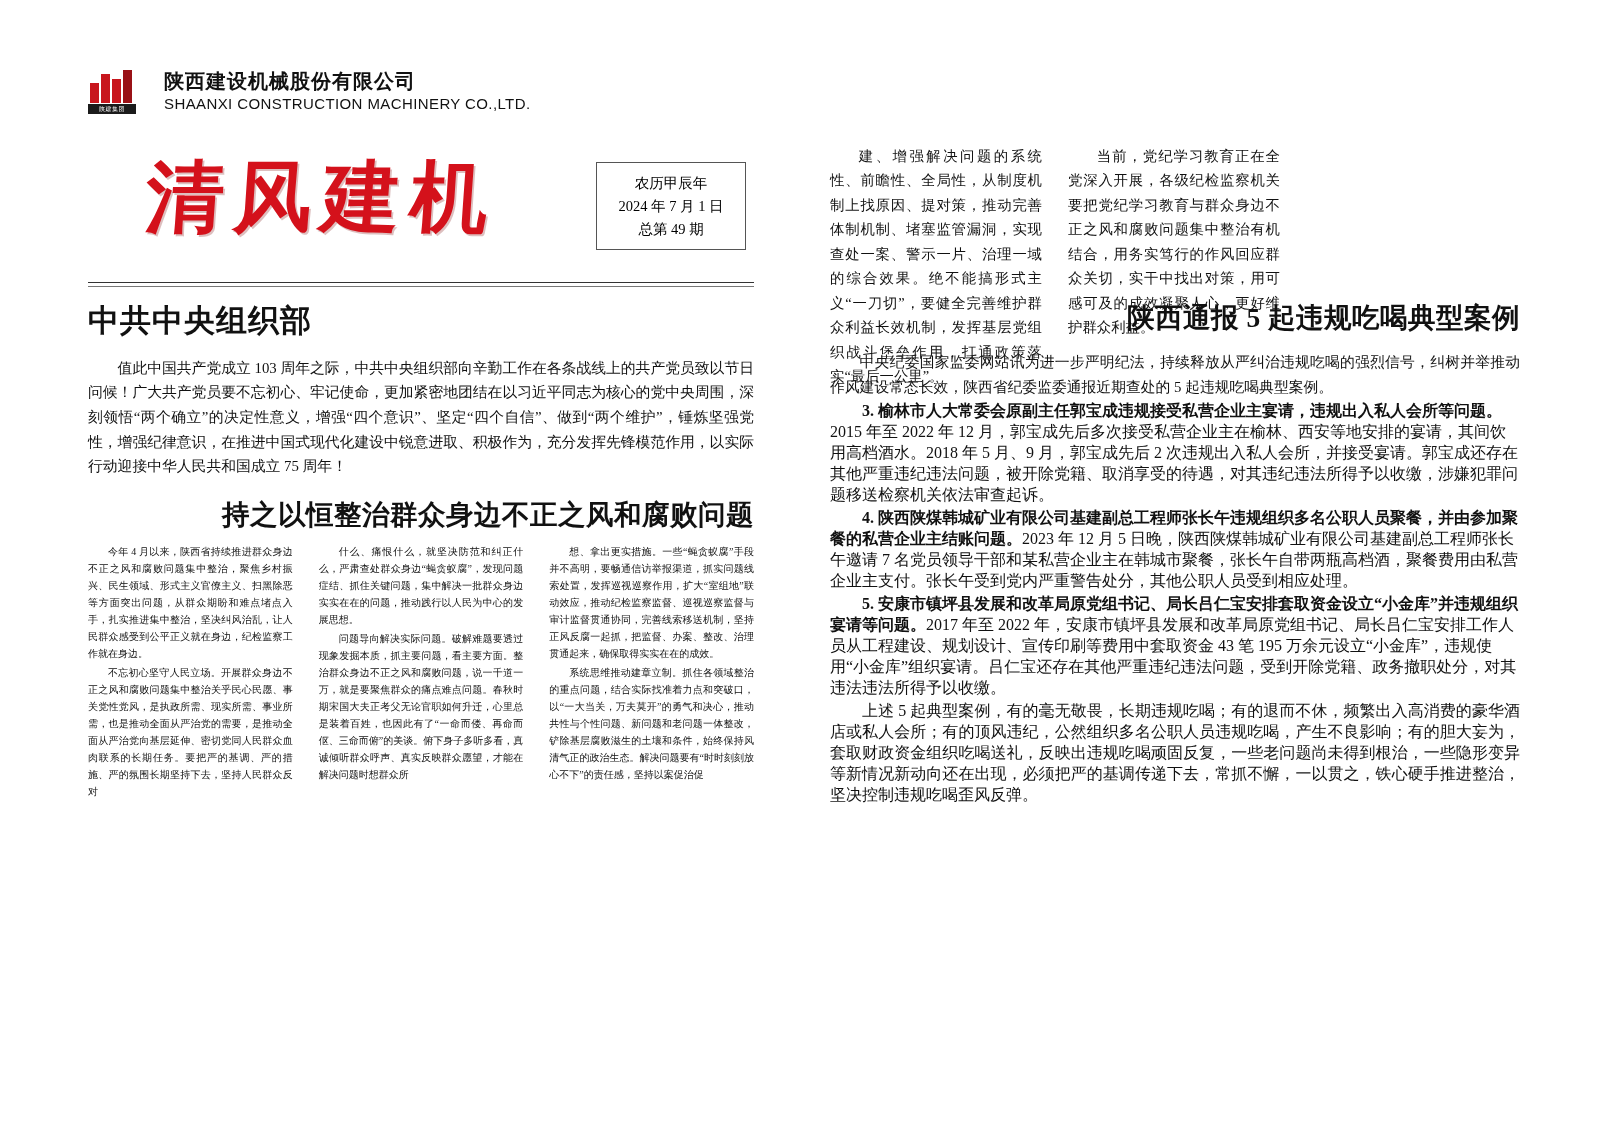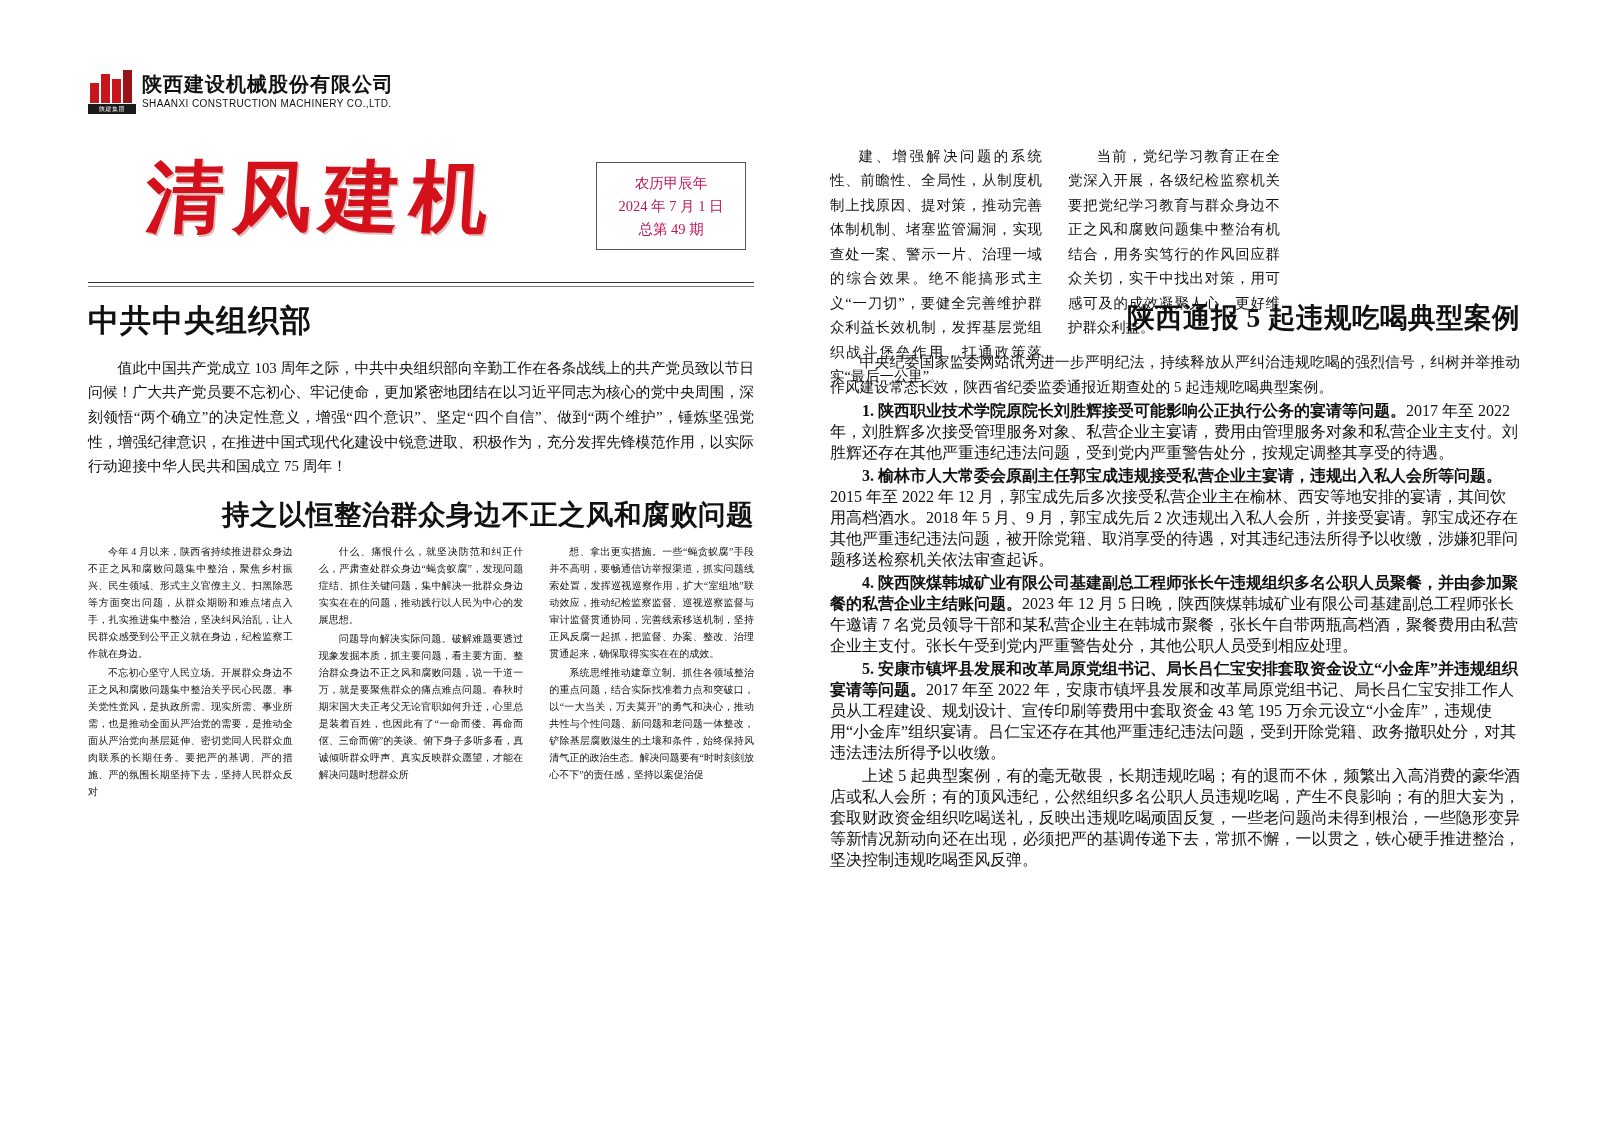--- a/index.html
+++ b/index.html
@@ -24,21 +24,21 @@
     padding: 0;
   }
 
   
   .masthead-logo {
     position: absolute;
     left: 88px;
     top: 68px;
     display: flex;
     align-items: center;
-    gap: 2px;
+    gap: 24px;
   }
   .logo-mark {
     width: 52px;
     height: 46px;
     position: relative;
   }
   .logo-mark .bar {
     position: absolute;
     bottom: 11px;
     width: 9px;
@@ -63,21 +63,21 @@
   .logo-text-cn {
     font-family: "Liberation Sans", sans-serif;
     font-size: 20px;
     font-weight: bold;
     letter-spacing: 1px;
     color: #111;
     line-height: 1.15;
   }
   .logo-text-en {
     font-family: "Liberation Sans", sans-serif;
-    font-size: 10px;
+    font-size: 15px;
     letter-spacing: 0.4px;
     color: #111;
     margin-top: 2px;
   }
 
   .title-zone {
     position: absolute;
     left: 88px;
     top: 140px;
     width: 670px;
@@ -101,21 +101,21 @@
     top: 22px;
     width: 148px;
     height: 86px;
     border: 1px solid #555;
     display: flex;
     flex-direction: column;
     align-items: center;
     justify-content: center;
     gap: 4px;
     font-size: 14.5px;
-    color: #be185d;
+    color: #000000;
   }
   .rule-top {
     position: absolute;
     left: 88px;
     top: 282px;
     width: 666px;
     border-top: 1.4px solid #333;
   }
   .rule-top::after {
     content: "";
@@ -246,23 +246,20 @@
     </div>
     <div class="rcol"></div>
   </div>
 
   <div id="right-article">
     <div class="headline-2">陕西通报 5 起违规吃喝典型案例</div>
     <div style="height:14px"></div>
     <p class="body lead">中央纪委国家监委网站讯为进一步严明纪法，持续释放从严纠治违规吃喝的强烈信号，纠树并举推动作风建设常态长效，陕西省纪委监委通报近期查处的 5 起违规吃喝典型案例。</p>
 
     <p class="case">
-      <b>1. 陕西职业技术学院原院长刘胜辉接受可能影响公正执行公务的宴请等问题。</b><span>2017 年至 2022 年，刘胜辉多次接受管理服务对象、私营企业主宴请，费用由管理服务对象和私营企业主支付。刘胜辉还存在其他严重违纪违法问题，受到党内严重警告处分，按规定调整其享受的待遇。</span>
-    </p>
-    <p class="case">
       <b>3. 榆林市人大常委会原副主任郭宝成违规接受私营企业主宴请，违规出入私人会所等问题。</b><span>2015 年至 2022 年 12 月，郭宝成先后多次接受私营企业主在榆林、西安等地安排的宴请，其间饮用高档酒水。2018 年 5 月、9 月，郭宝成先后 2 次违规出入私人会所，并接受宴请。郭宝成还存在其他严重违纪违法问题，被开除党籍、取消享受的待遇，对其违纪违法所得予以收缴，涉嫌犯罪问题移送检察机关依法审查起诉。</span>
     </p>
     <p class="case">
       <b>4. 陕西陕煤韩城矿业有限公司基建副总工程师张长午违规组织多名公职人员聚餐，并由参加聚餐的私营企业主结账问题。</b><span>2023 年 12 月 5 日晚，陕西陕煤韩城矿业有限公司基建副总工程师张长午邀请 7 名党员领导干部和某私营企业主在韩城市聚餐，张长午自带两瓶高档酒，聚餐费用由私营企业主支付。张长午受到党内严重警告处分，其他公职人员受到相应处理。</span>
     </p>
     <p class="case">
       <b>5. 安康市镇坪县发展和改革局原党组书记、局长吕仁宝安排套取资金设立“小金库”并违规组织宴请等问题。</b><span>2017 年至 2022 年，安康市镇坪县发展和改革局原党组书记、局长吕仁宝安排工作人员从工程建设、规划设计、宣传印刷等费用中套取资金 43 笔 195 万余元设立“小金库”，违规使用“小金库”组织宴请。吕仁宝还存在其他严重违纪违法问题，受到开除党籍、政务撤职处分，对其违法违法所得予以收缴。</span>
     </p>
 
     <p class="body">上述 5 起典型案例，有的毫无敬畏，长期违规吃喝；有的退而不休，频繁出入高消费的豪华酒店或私人会所；有的顶风违纪，公然组织多名公职人员违规吃喝，产生不良影响；有的胆大妄为，套取财政资金组织吃喝送礼，反映出违规吃喝顽固反复，一些老问题尚未得到根治，一些隐形变异等新情况新动向还在出现，必须把严的基调传递下去，常抓不懈，一以贯之，铁心硬手推进整治，坚决控制违规吃喝歪风反弹。</p>

